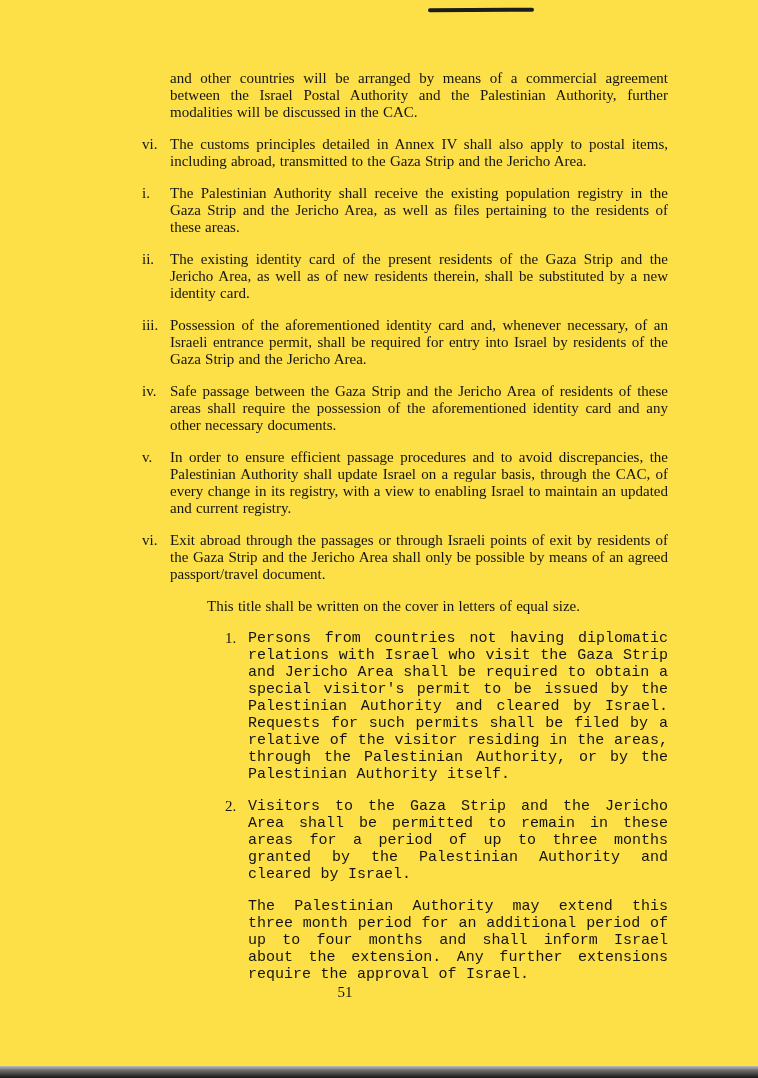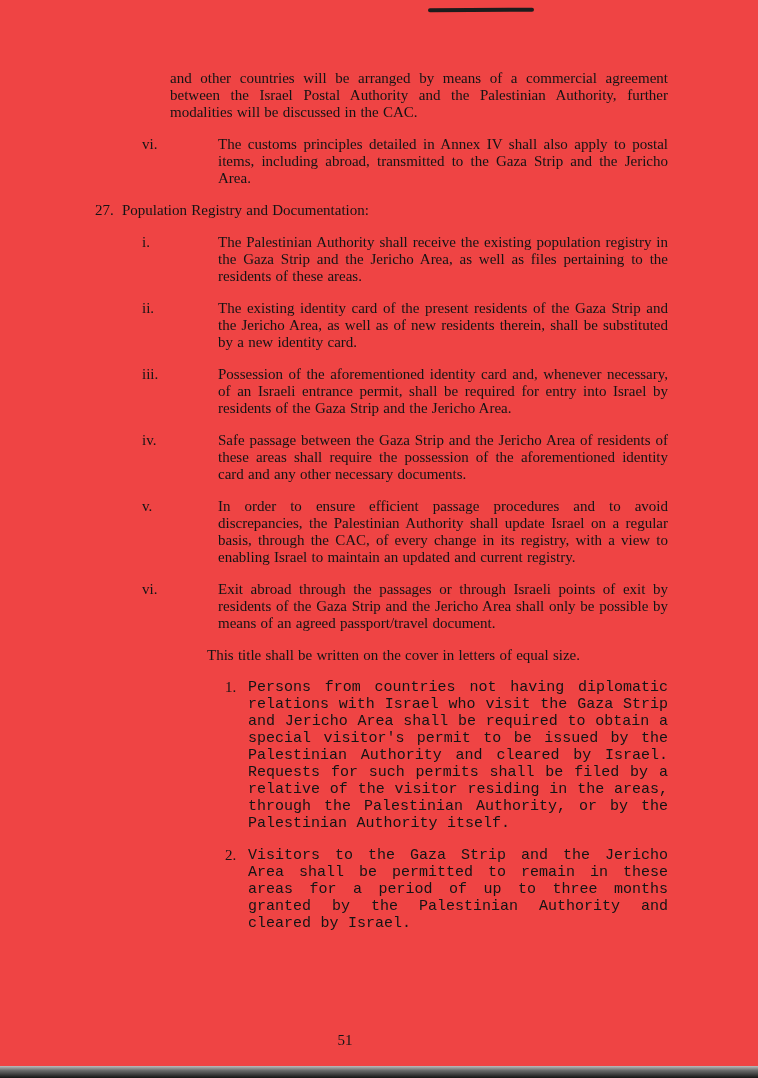--- a/index.html
+++ b/index.html
@@ -6,21 +6,21 @@
   html, body { background: #e8e8e8; }
   body {
     font-family: "Liberation Serif", serif;
     color: #141414;
     -webkit-font-smoothing: antialiased;
   }
   .page {
     position: relative;
     width: 758px;
     height: 1078px;
-    background: #ef4444;
+    background: #fde047;
     overflow: hidden;
     margin: 0 auto;
   }
   .content {
     position: absolute;
     left: 95px;
     top: 70px;
     width: 573px;
     font-size: 15px;
     line-height: 17px;
@@ -28,21 +28,20 @@
   }
   .para-cont {
     margin-left: 75px;
     text-align: justify;
     margin-bottom: 15px;
   }
   .roman-item {
     display: flex;
     margin-left: 47px;
     margin-bottom: 15px;
-    gap: 48px;
   }
   .roman-item .marker {
     flex: none;
     width: 28px;
   }
   .roman-item .item-text {
     flex: 1;
     text-align: justify;
   }
   .section-heading {
@@ -69,21 +68,21 @@
   .numbered-item .item-text {
     flex: 1;
     text-align: justify;
     font-family: Liberation Mono, monospace;
   }
   .numbered-item .item-text p + p {
     margin-top: 15px;
   }
   .page-number {
     position: absolute;
-    top: 1032px;
+    top: 984px;
     left: 0;
     width: 690px;
     text-align: center;
     font-size: 15px;
   }
   .artifact-top {
     position: absolute;
     left: 428px;
     top: 8px;
     width: 106px;
@@ -110,24 +109,20 @@
 
   <div class="content">
 
     <p class="para-cont">and other countries will be arranged by means of a commercial agreement between the Israel Postal Authority and the Palestinian Authority, further modalities will be discussed in the CAC.</p>
 
     <div class="roman-item">
       <span class="marker">vi.</span>
       <div class="item-text">The customs principles detailed in Annex IV shall also apply to postal items, including abroad, transmitted to the Gaza Strip and the Jericho Area.</div>
     </div>
 
-    <div class="section-heading">
-      <span class="marker">27.</span>
-      <span>Population Registry and Documentation:</span>
-    </div>
 
     <div class="roman-item">
       <span class="marker">i.</span>
       <div class="item-text">The Palestinian Authority shall receive the existing population registry in the Gaza Strip and the Jericho Area, as well as files pertaining to the residents of these areas.</div>
     </div>
 
     <div class="roman-item">
       <span class="marker">ii.</span>
       <div class="item-text">The existing identity card of the present residents of the Gaza Strip and the Jericho Area, as well as of new residents therein, shall be substituted by a new identity card.</div>
     </div>
@@ -158,20 +153,21 @@
       <span class="marker">1.</span>
       <div class="item-text">
         <p>Persons from countries not having diplomatic relations with Israel who visit the Gaza Strip and Jericho Area shall be required to obtain a special visitor's permit to be issued by the Palestinian Authority and cleared by Israel. Requests for such permits shall be filed by a relative of the visitor residing in the areas, through the Palestinian Authority, or by the Palestinian Authority itself.</p>
       </div>
     </div>
 
     <div class="numbered-item">
       <span class="marker">2.</span>
       <div class="item-text">
         <p>Visitors to the Gaza Strip and the Jericho Area shall be permitted to remain in these areas for a period of up to three months granted by the Palestinian Authority and cleared by Israel.</p>
+        <p>The Palestinian Authority may extend this three month period for an additional period of up to four months and shall inform Israel about the extension. Any further extensions require the approval of Israel.</p>
       </div>
     </div>
 
   </div>
 
   <div class="page-number">51</div>
 
   <div class="artifact-bottom"></div>
 
 </div>

